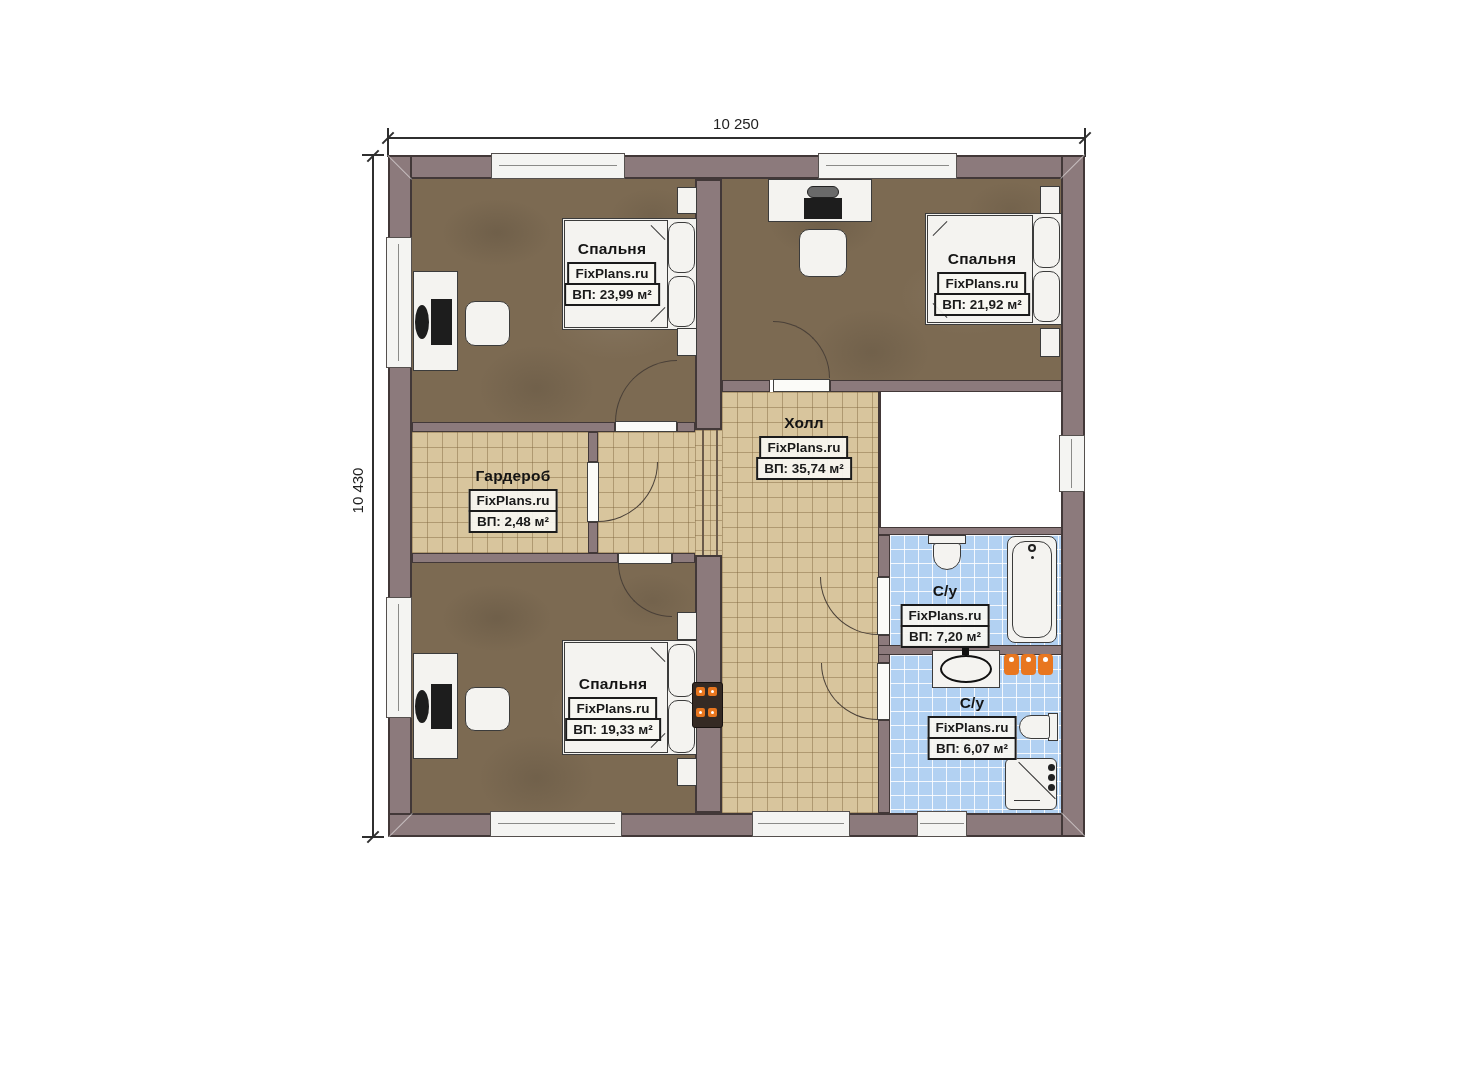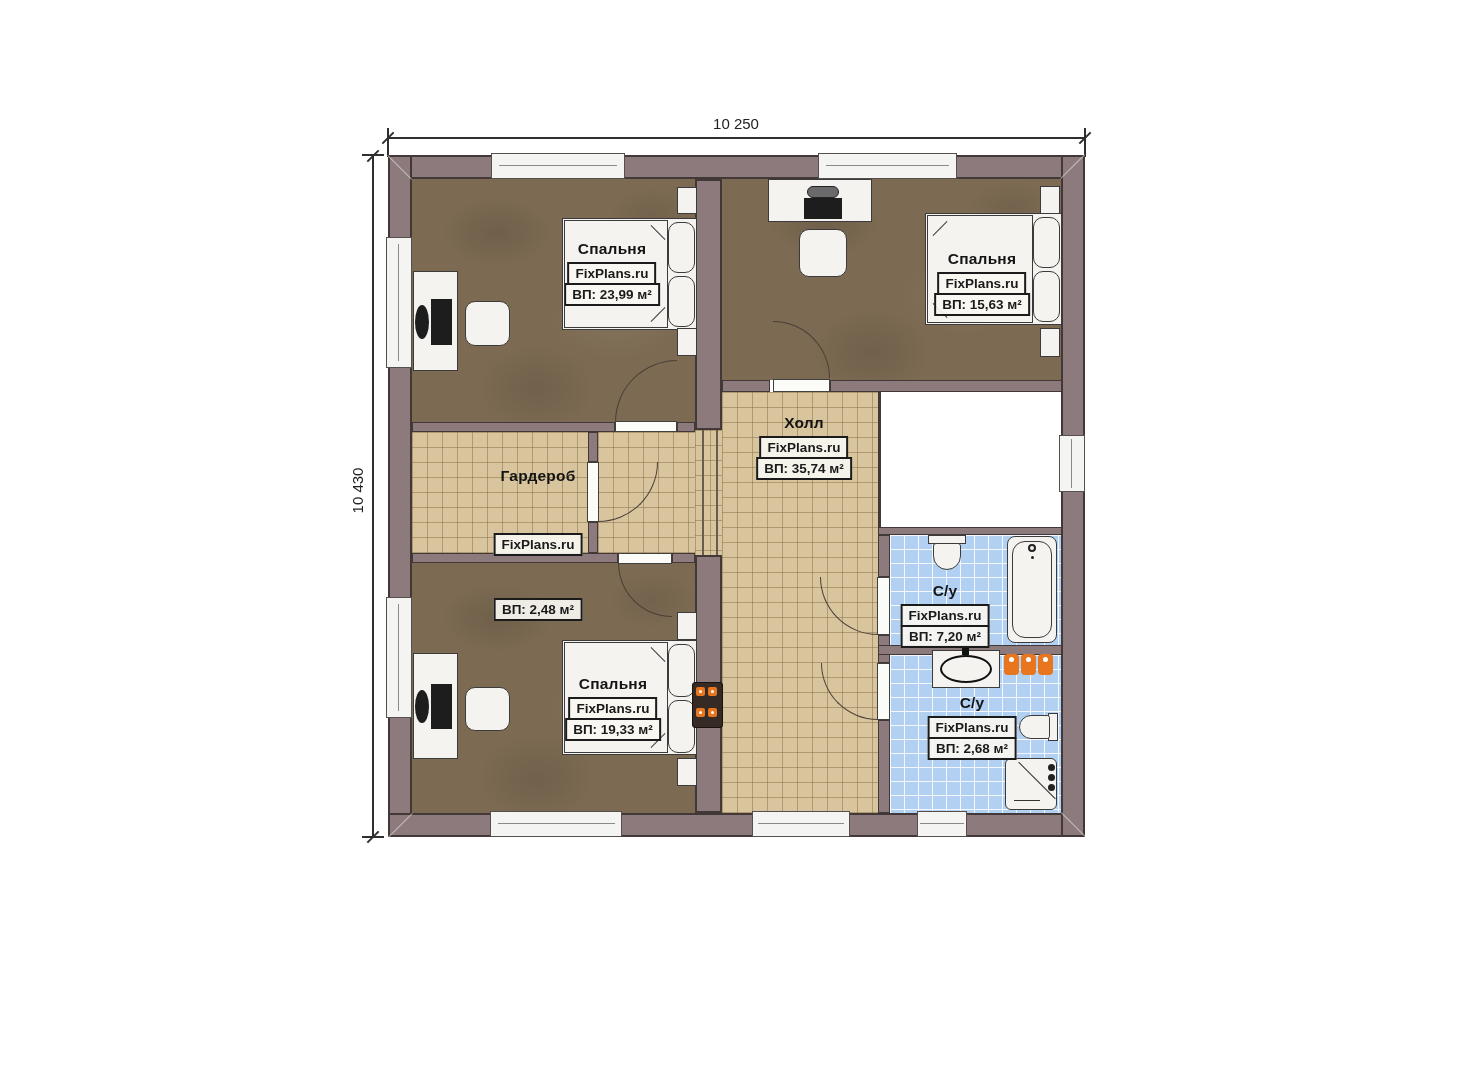--- a/index.html
+++ b/index.html
@@ -225,45 +225,45 @@
 
   <div class="label" style="left:612px;top:240px;">
     <div class="label-title">Спальня</div>
     <div class="label-box">FixPlans.ru</div>
     <div class="label-box">ВП: 23,99 м²</div>
   </div>
 
   <div class="label" style="left:982px;top:250px;">
     <div class="label-title">Спальня</div>
     <div class="label-box">FixPlans.ru</div>
-    <div class="label-box">ВП: 15,63 м²</div>
-  </div>
-
-  <div class="label" style="left:538px;top:467px;gap:44px;">
+    <div class="label-box">ВП: 21,92 м²</div>
+  </div>
+
+  <div class="label" style="left:513px;top:467px;">
     <div class="label-title">Гардероб</div>
     <div class="label-box">FixPlans.ru</div>
     <div class="label-box">ВП: 2,48 м²</div>
   </div>
 
   <div class="label" style="left:804px;top:414px;">
     <div class="label-title">Холл</div>
     <div class="label-box">FixPlans.ru</div>
     <div class="label-box">ВП: 35,74 м²</div>
   </div>
 
   <div class="label" style="left:945px;top:582px;">
     <div class="label-title">С/у</div>
     <div class="label-box">FixPlans.ru</div>
     <div class="label-box">ВП: 7,20 м²</div>
   </div>
 
   <div class="label" style="left:972px;top:694px;">
     <div class="label-title">С/у</div>
     <div class="label-box">FixPlans.ru</div>
-    <div class="label-box">ВП: 2,68 м²</div>
+    <div class="label-box">ВП: 6,07 м²</div>
   </div>
 
   <div class="label" style="left:613px;top:675px;">
     <div class="label-title">Спальня</div>
     <div class="label-box">FixPlans.ru</div>
     <div class="label-box">ВП: 19,33 м²</div>
   </div>
 
   <div class="dimline" style="left:388px;top:137px;width:697px;height:1.5px;"></div>
   <div class="dimline" style="left:387px;top:128px;width:1.5px;height:29px;"></div>

